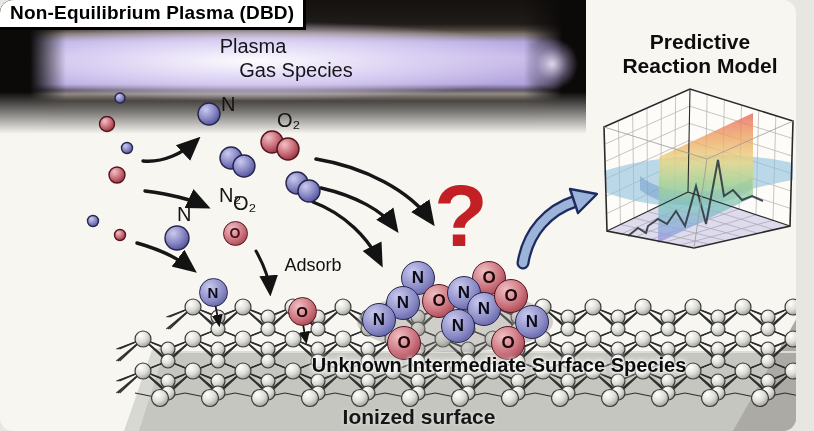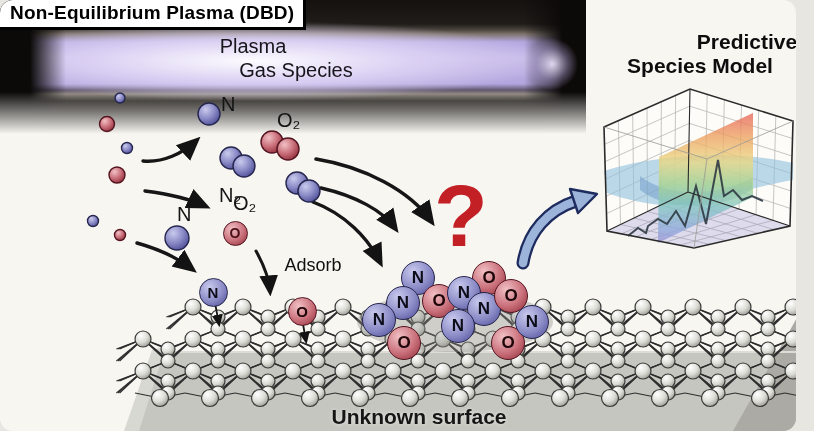--- a/index.html
+++ b/index.html
@@ -21,21 +21,21 @@
 
   
   .title-box{position:absolute;left:-3px;top:-3px;background:#ffffff;border:3px solid #000;
     padding:2px 9px 3px 10px;font-size:19px;font-weight:bold;color:#000;letter-spacing:.2px;z-index:5;}
 
   
   .lbl{position:absolute;color:#17151c;white-space:nowrap;z-index:4;}
   .center{transform:translateX(-50%);}
   .ionized1{left:253px;top:35px;font-size:20px;}
   .ionized2{left:253px;top:59px;font-size:20px;margin-left:43px;}
-  .pred1{left:700px;top:30px;font-size:21px;font-weight:bold;color:#0d0d0d;margin-left:47px;}
+  .pred1{left:700px;top:30px;font-size:21px;font-weight:bold;color:#0d0d0d;}
   .pred2{left:700px;top:54px;font-size:21px;font-weight:bold;color:#0d0d0d;}
   .gaslbl{font-size:20px;color:#141414;}
   .n-top{left:221px;top:93px;}
   .o2-top{left:277px;top:109px;}
   .n2-mid{left:188px;top:184px;margin-left:31px;}
   .o2-mid{left:233px;top:192px;}
   .n-mid{left:177px;top:203px;}
   .adsorb{left:313px;top:255px;font-size:18px;color:#101010;text-align:center;}
   .qmark{left:461px;top:172px;font-size:88px;font-weight:bold;color:#c32026;line-height:1;z-index:4;}
   .unknown{left:499px;top:354px;font-size:20px;font-weight:bold;color:#0c0c0c;
@@ -1044,29 +1044,30 @@
       <path d="M 523,263 C 528,232 548,210 576,201" fill="none" stroke="#1d2b5e" stroke-width="13" stroke-linecap="round"></path>
       <path d="M 523,263 C 528,232 548,210 576,201" fill="none" stroke="#9db4da" stroke-width="8.5" stroke-linecap="round"></path>
       <polygon points="597,194 570,189 578,213" fill="#9db4da" stroke="#1d2b5e" stroke-width="2.4" stroke-linejoin="round"></polygon>
     </g>
   </svg>
 
   <div class="title-box">Non-Equilibrium Plasma (DBD)</div>
   <div class="lbl center ionized1">Plasma</div>
   <div class="lbl center ionized2">Gas Species</div>
   <div class="lbl center pred1">Predictive</div>
-  <div class="lbl center pred2">Species Model</div>
+  <div class="lbl center pred2">Reaction Model</div>
   <div class="lbl gaslbl n-top">N</div>
   <div class="lbl gaslbl o2-top">O₂</div>
   <div class="lbl gaslbl n2-mid">N₂</div>
   <div class="lbl gaslbl o2-mid">O₂</div>
   <div class="lbl gaslbl n-mid">N</div>
   <div class="lbl center adsorb">Adsorb</div>
   <div class="lbl center qmark">?</div>
-  <div class="lbl center catalyst">Unknown surface</div>
+  <div class="lbl center unknown">Unknown Intermediate Surface Species</div>
+  <div class="lbl center catalyst">Ionized surface</div>
 
   <div id="sphere-layer">
       <div class="sphere N" style="left: 401px; top: 261px; width: 34px; height: 34px; font-size: 17px;">N</div>
       <div class="sphere O" style="left: 472px; top: 261px; width: 34px; height: 34px; font-size: 17px;">O</div>
       <div class="sphere N" style="left: 386px; top: 286px; width: 34px; height: 34px; font-size: 17px;">N</div>
       <div class="sphere O" style="left: 422px; top: 284px; width: 34px; height: 34px; font-size: 17px;">O</div>
       <div class="sphere N" style="left: 447px; top: 276px; width: 34px; height: 34px; font-size: 17px;">N</div>
       <div class="sphere N" style="left: 467px; top: 292px; width: 34px; height: 34px; font-size: 17px;">N</div>
       <div class="sphere O" style="left: 494px; top: 279px; width: 34px; height: 34px; font-size: 17px;">O</div>
       <div class="sphere N" style="left: 362px; top: 303px; width: 34px; height: 34px; font-size: 17px;">N</div>

